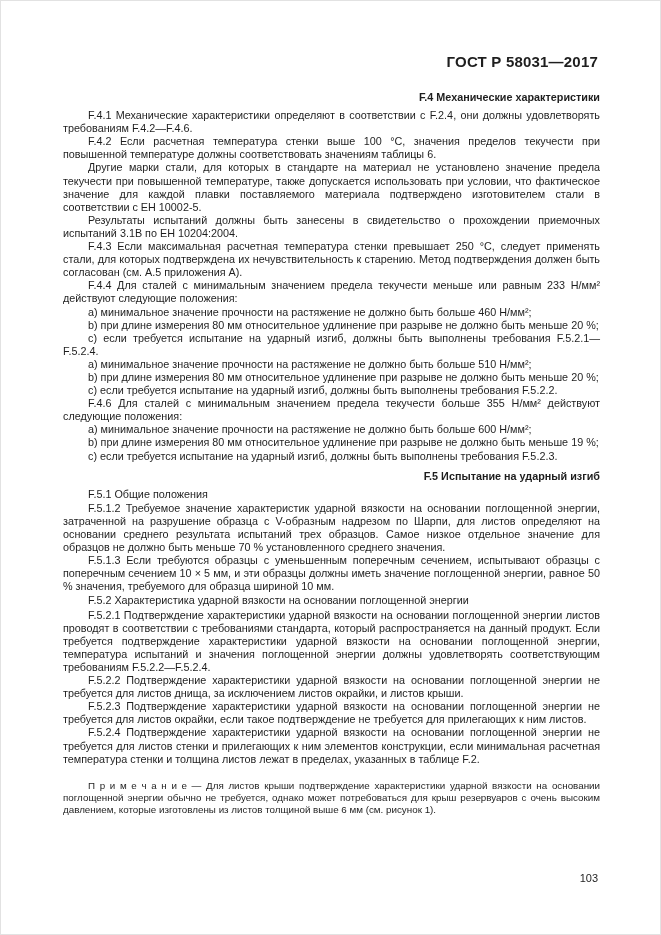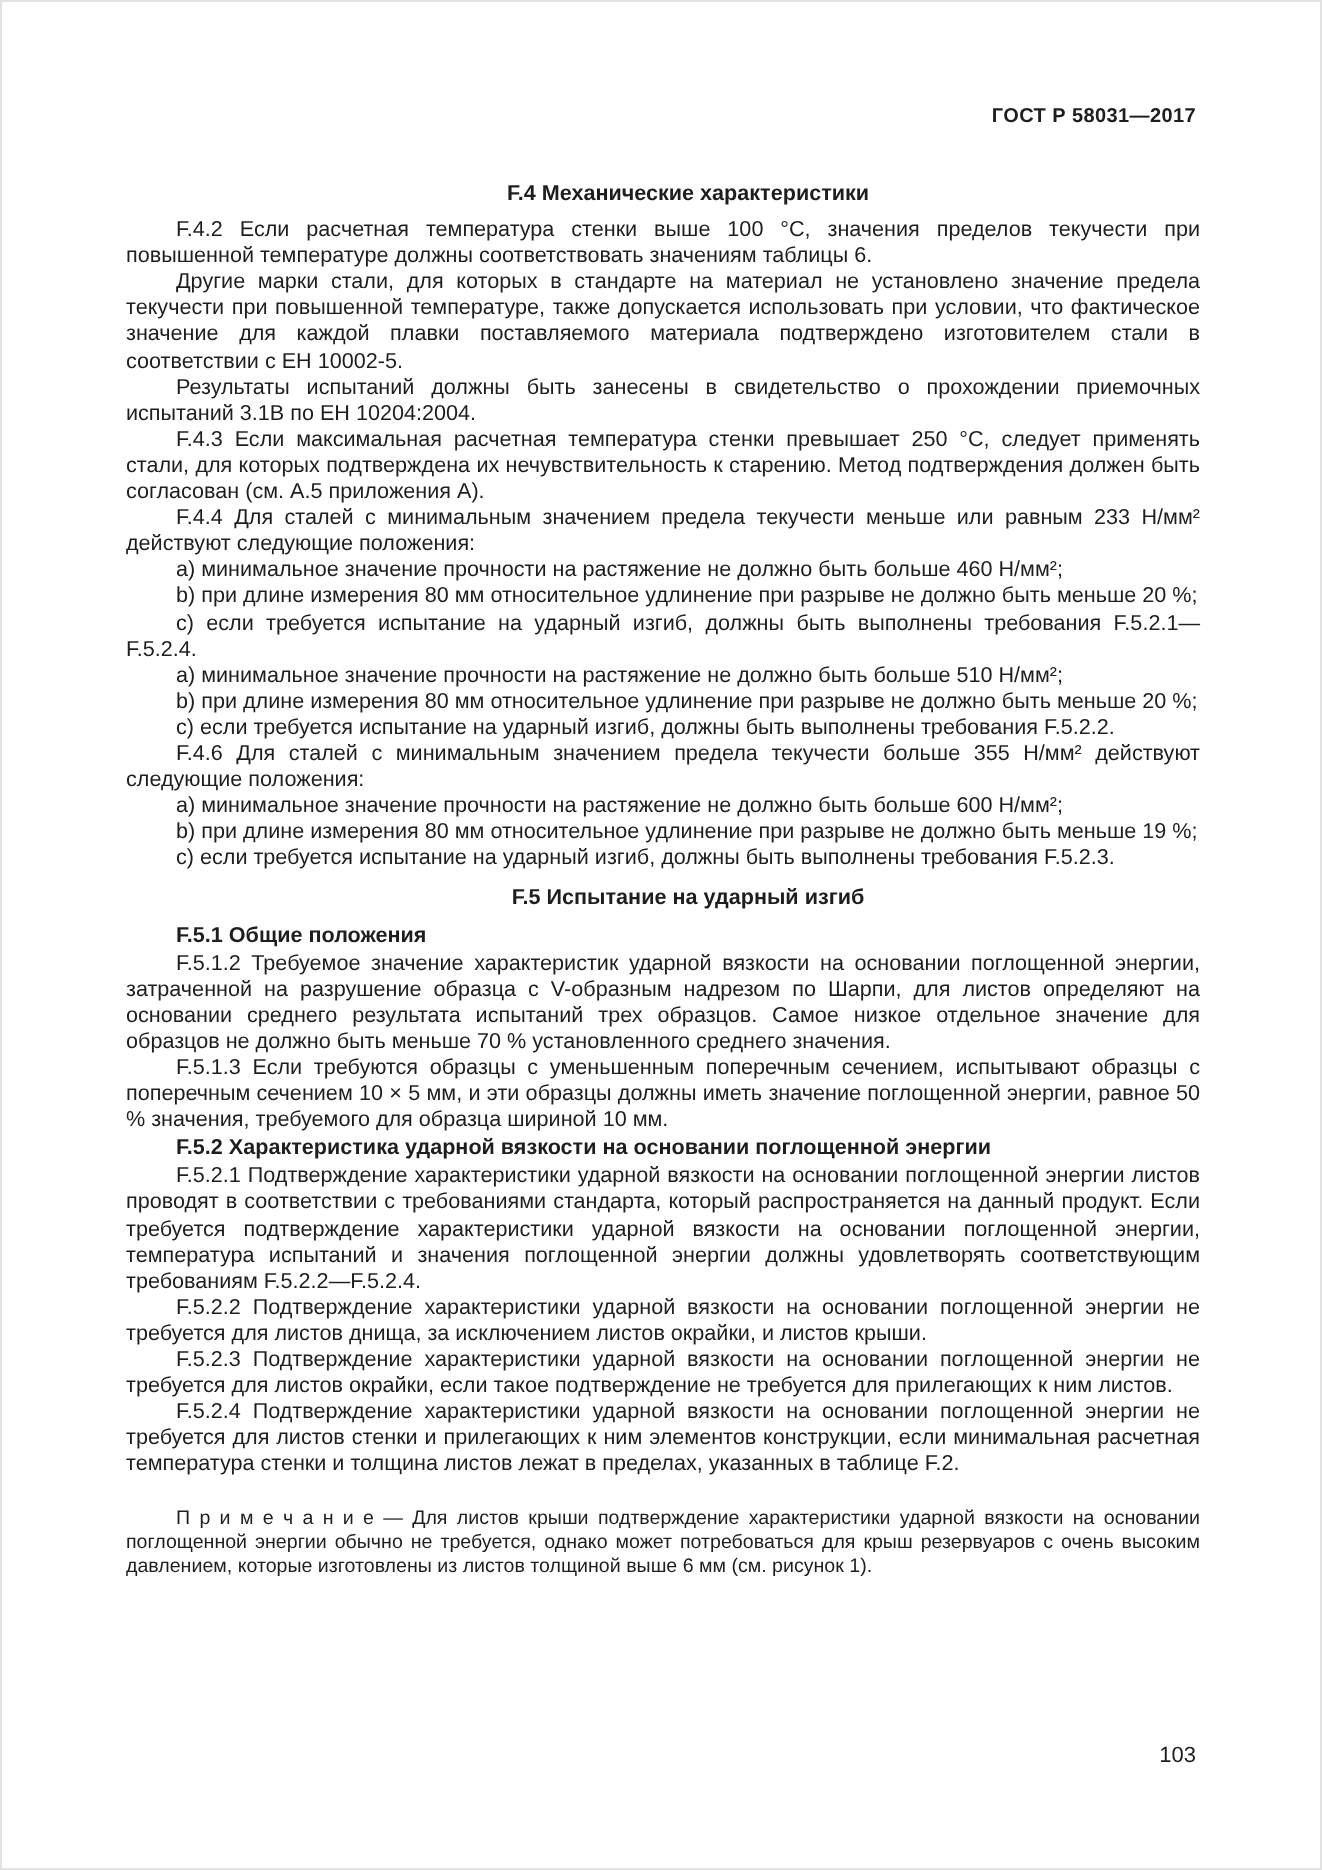--- a/index.html
+++ b/index.html
@@ -8,37 +8,37 @@
   .page {
     width: 661px; height: 935px;
     position: relative;
     background: #ffffff;
     border: 1px solid #e2e2e2;
     margin: 0 auto;
     overflow: hidden;
   }
   .doc-header {
     position: absolute; top: 52px; left: 62px; right: 62px;
-    text-align: right; font-size: 10px; font-weight: bold;
+    text-align: right; font-size: 15px; font-weight: bold;
     letter-spacing: 0.2px;
   }
   .doc-body {
     position: absolute; top: 90px; left: 62px; width: 537px;
     font-size: 10.8px; line-height: 13.1px;
     text-align: justify;
   }
   .doc-body p.body { text-indent: 25px; }
   .doc-body p.heading {
     font-weight: bold; padding-left: 25px;
     margin-top: 7px; margin-bottom: 5px;
-    text-align: center;
+    text-align: right;
   }
   .doc-body p.heading:first-child { margin-top: 0; }
   .doc-body p.subheading {
-    font-weight: bold; padding-left: 25px;
+    font-weight: normal; padding-left: 25px;
     margin-top: 1px; margin-bottom: 1px;
     text-align: left;
   }
   .doc-body p.note {
     font-size: 9.8px; line-height: 12.1px;
     text-indent: 25px; margin-top: 14px;
   }
   .doc-footer {
     position: absolute; bottom: 50px; left: 62px; right: 62px;
     text-align: right; font-size: 11px;
@@ -47,20 +47,21 @@
 </head>
 <body>
 
 <div class="page">
   <div class="doc-header">
     <span>ГОСТ Р 58031—2017</span>
   </div>
 
   <div class="doc-body">
       <p class="heading">F.4 Механические характеристики</p>
+      <p class="body">F.4.1 Механические характеристики определяют в соответствии с F.2.4, они должны удовлетворять требованиям F.4.2—F.4.6.</p>
       <p class="body">F.4.2 Если расчетная температура стенки выше 100 °С, значения пределов текучести при повышенной температуре должны соответствовать значениям таблицы 6.</p>
       <p class="body">Другие марки стали, для которых в стандарте на материал не установлено значение предела текучести при повышенной температуре, также допускается использовать при условии, что фактическое значение для каждой плавки поставляемого материала подтверждено изготовителем стали в соответствии с ЕН 10002-5.</p>
       <p class="body">Результаты испытаний должны быть занесены в свидетельство о прохождении приемочных испытаний 3.1В по ЕН 10204:2004.</p>
       <p class="body">F.4.3 Если максимальная расчетная температура стенки превышает 250 °С, следует применять стали, для которых подтверждена их нечувствительность к старению. Метод подтверждения должен быть согласован (см. А.5 приложения А).</p>
       <p class="body">F.4.4 Для сталей с минимальным значением предела текучести меньше или равным 233 Н/мм² действуют следующие положения:</p>
       <p class="body">а) минимальное значение прочности на растяжение не должно быть больше 460 Н/мм²;</p>
       <p class="body">b) при длине измерения 80 мм относительное удлинение при разрыве не должно быть меньше 20 %;</p>
       <p class="body">с) если требуется испытание на ударный изгиб, должны быть выполнены требования F.5.2.1—F.5.2.4.</p>
       <p class="body">а) минимальное значение прочности на растяжение не должно быть больше 510 Н/мм²;</p>
       <p class="body">b) при длине измерения 80 мм относительное удлинение при разрыве не должно быть меньше 20 %;</p>

